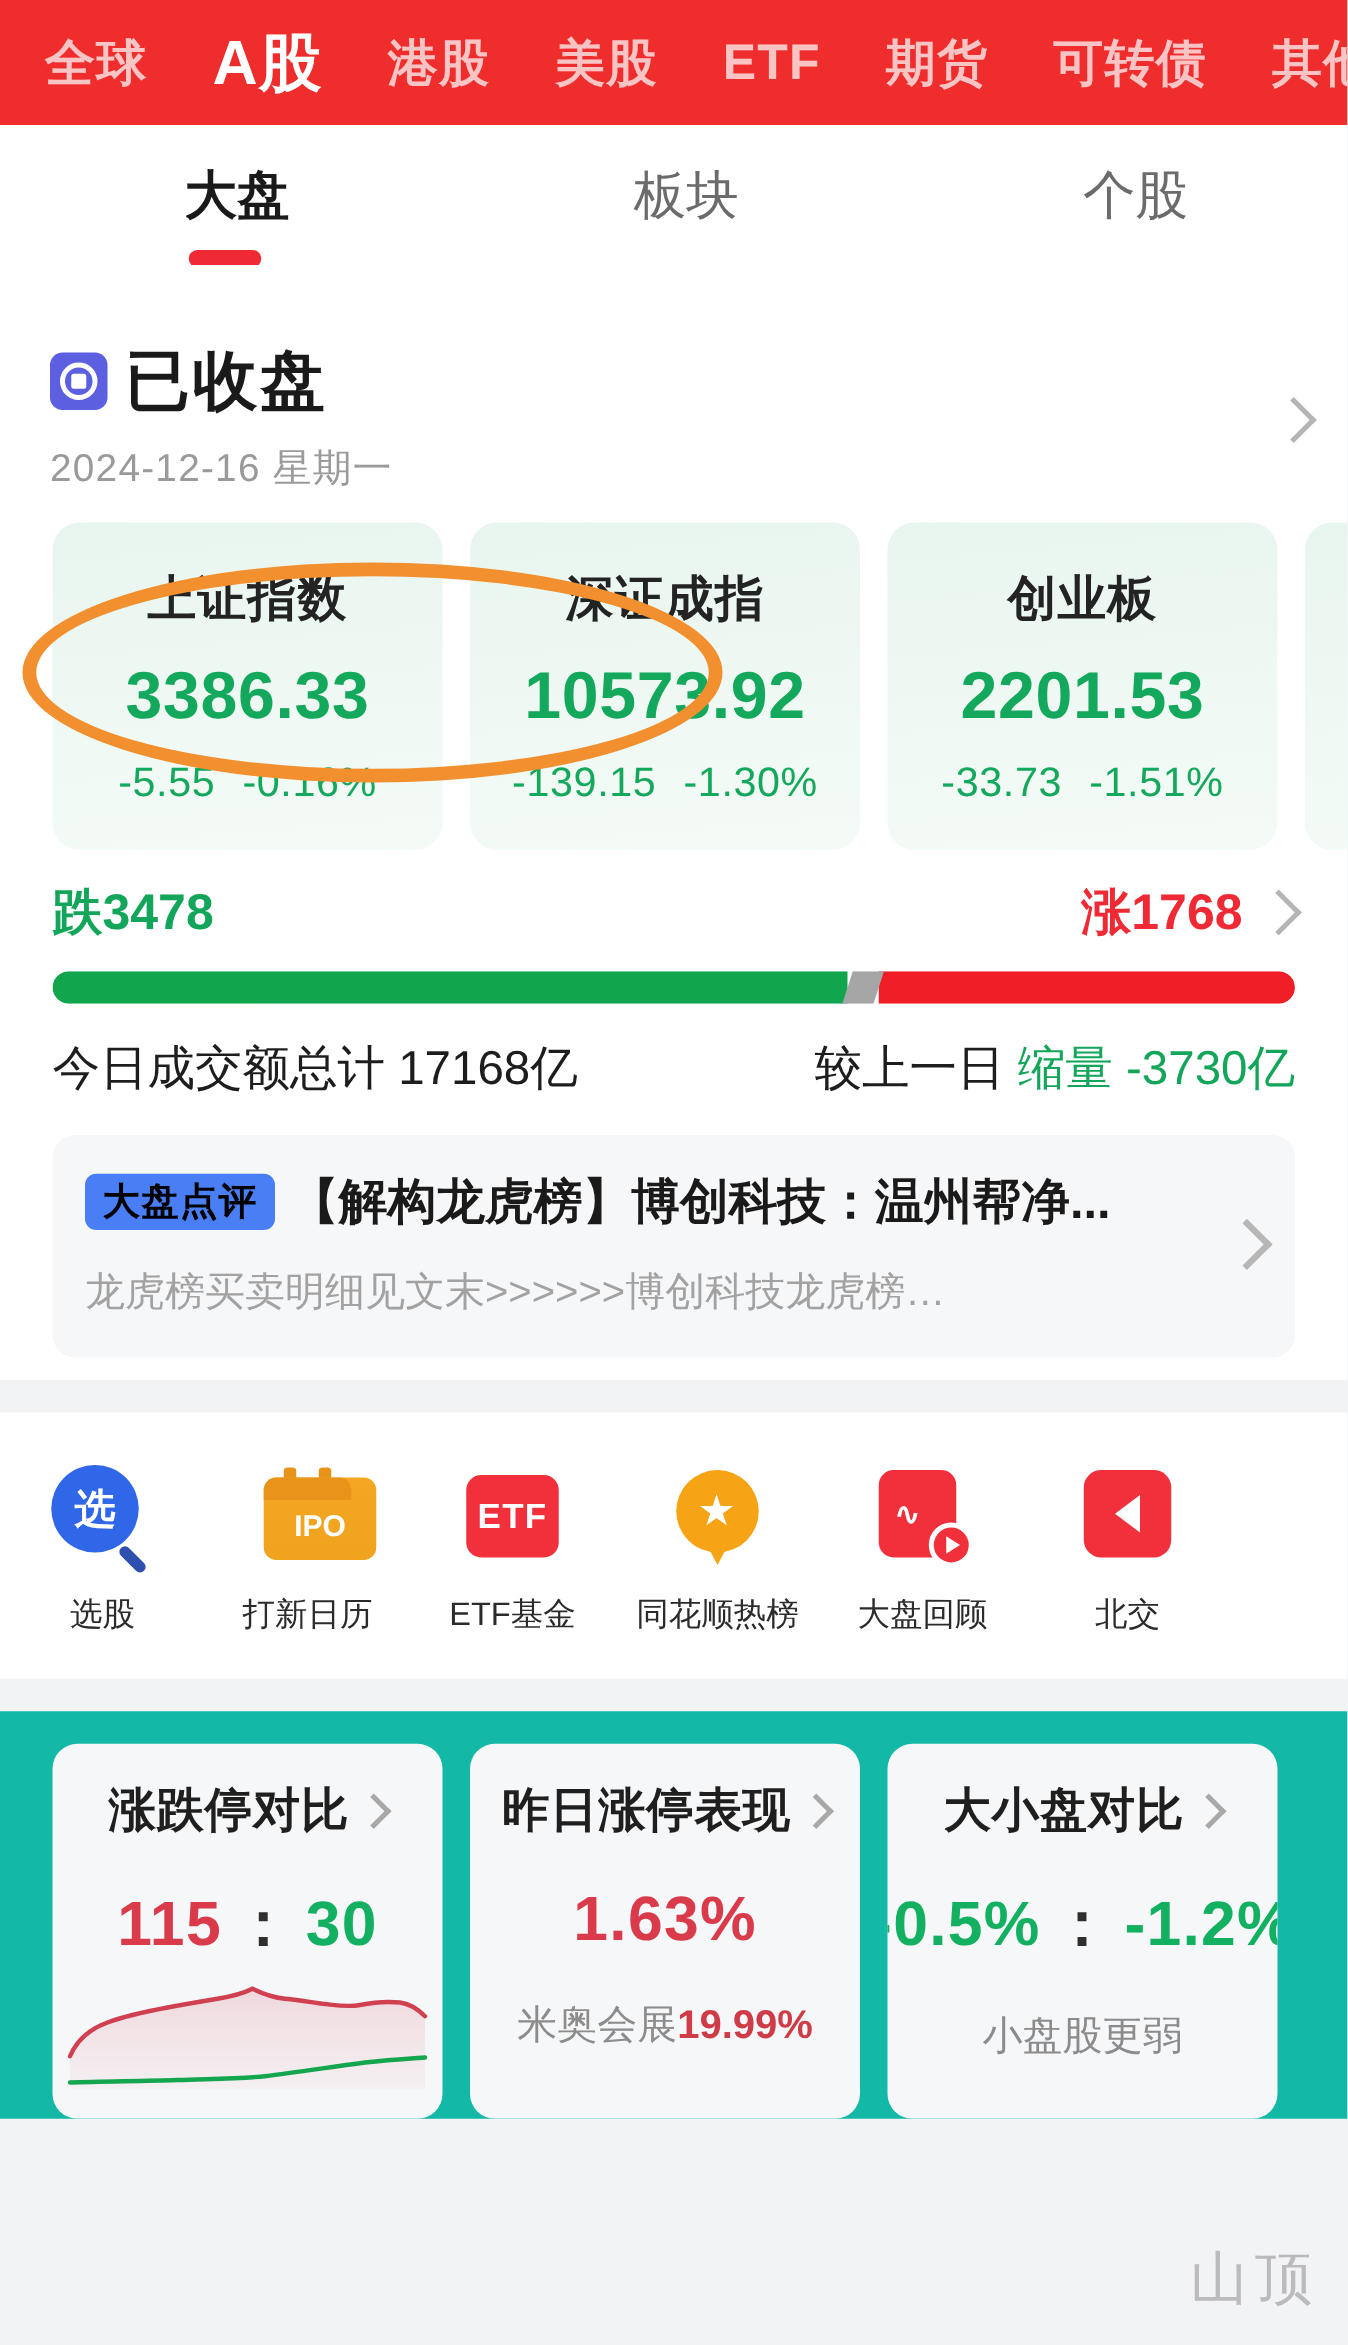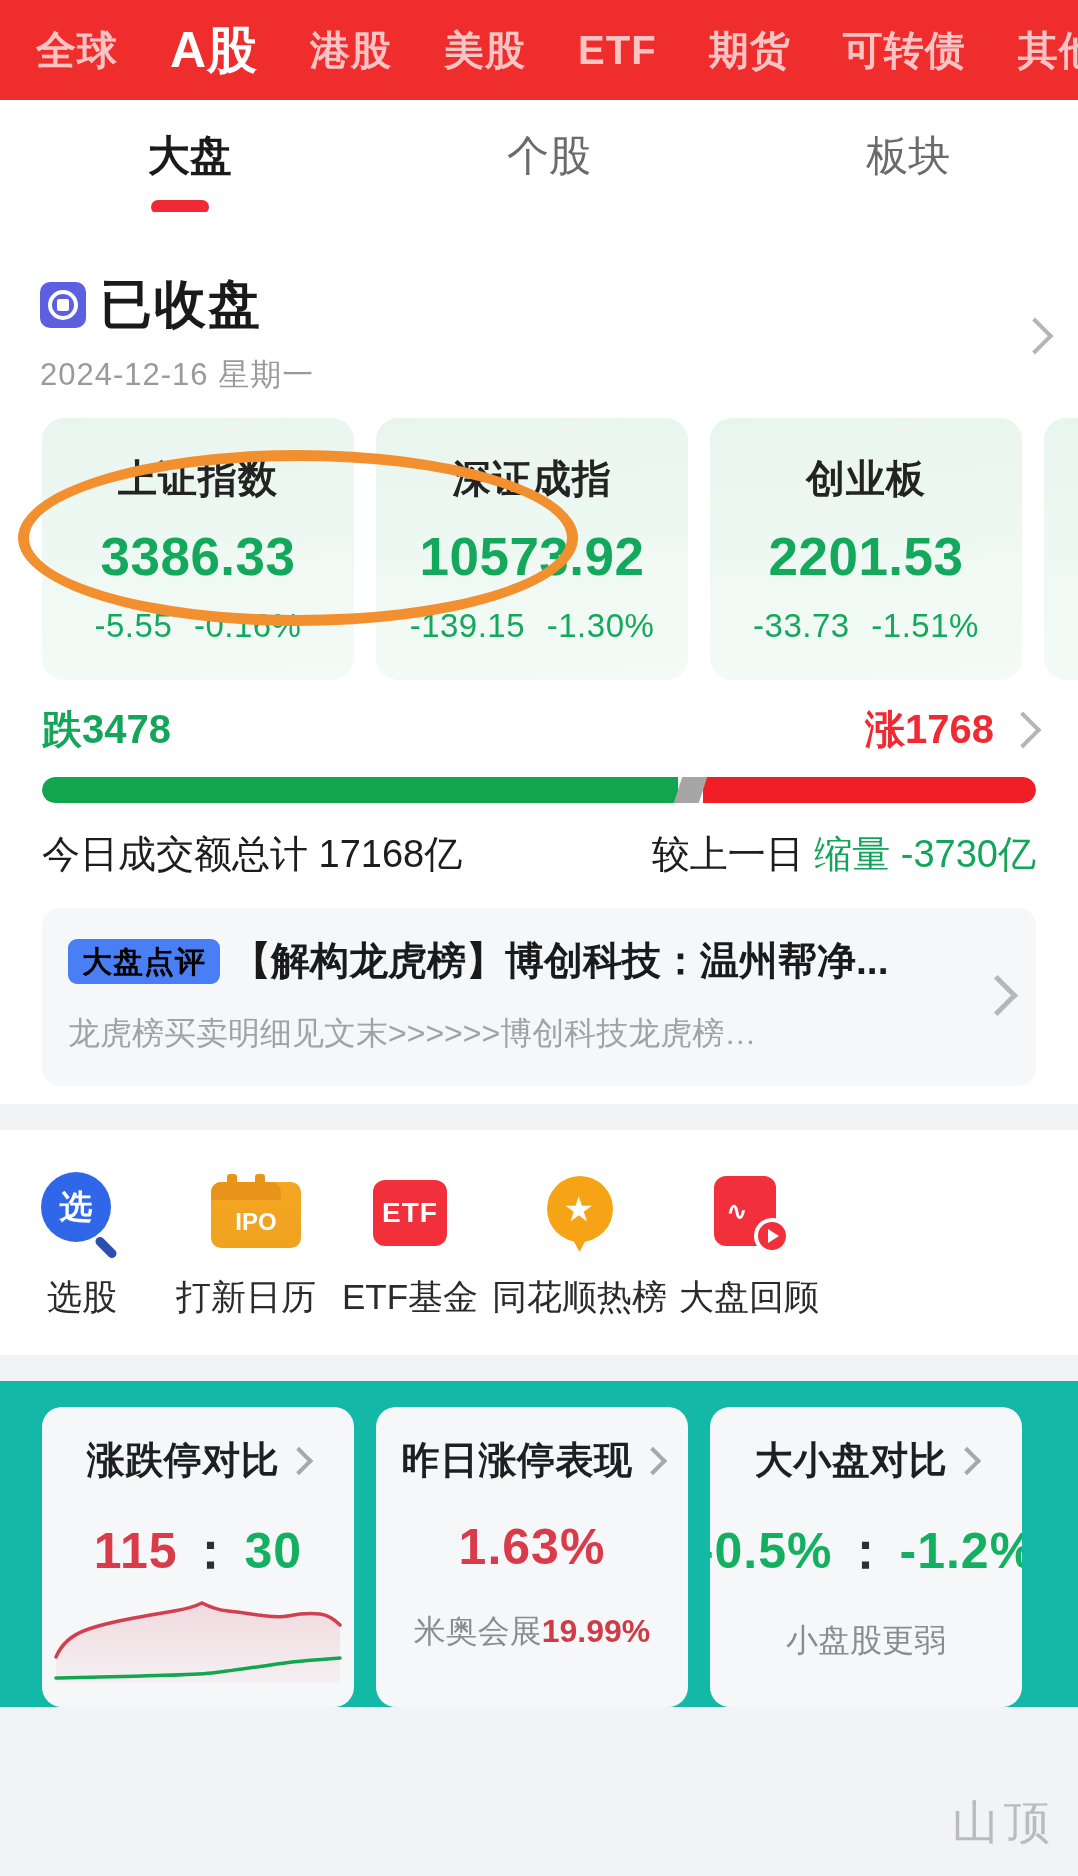--- a/index.html
+++ b/index.html
@@ -153,21 +153,21 @@
   }
   
   .shortcuts{
     background:#ffffff;margin-top:26px;padding:42px 0 34px 0;
     display:flex;overflow:hidden;
   }
   .sc{
     flex:0 0 164px;display:flex;flex-direction:column;align-items:center;
   }
   .sc-ic{width:82px;height:82px;position:relative;margin-bottom:20px;}
-  .sc-label{font-size:35px;color:#2b2b2b;white-space:nowrap;text-align:center;}
+  .sc-label{font-size:26px;color:#2b2b2b;white-space:nowrap;text-align:center;}
   
   .ic-pick .circ{
     position:absolute;left:0;top:0;width:70px;height:70px;border-radius:50%;
     background:#2f67e8;color:#fff;font-size:33px;font-weight:700;
     display:flex;align-items:center;justify-content:center;
   }
   .ic-pick .handle{
     position:absolute;right:4px;bottom:2px;width:26px;height:9px;
     background:#2f4fb0;border-radius:5px;transform:rotate(45deg);
   }
@@ -277,25 +277,25 @@
   <div class="nav-item">可转债</div>
   <div class="nav-item">其他</div>
 </div>
 
 <div class="subtabs">
   <div class="subtab active">
     <span>大盘</span>
     <span class="bar"></span>
   </div>
   <div class="subtab">
+    <span>板块</span>
+    
+  </div>
+  <div class="subtab">
     <span>个股</span>
-    
-  </div>
-  <div class="subtab">
-    <span>板块</span>
     
   </div>
 </div>
 
 <div class="panel">
 
   <div class="status-row">
     <div class="status-left">
       <div class="status-line">
         <span class="status-badge-icon">
@@ -411,20 +411,28 @@
   <div class="sc">
     <span class="sc-ic ic-play">
       <span class="body"></span>
       <span class="wave">∿</span>
       <span class="pc">
           <span class="pt"></span>
         </span>
     </span>
     <span class="sc-label">大盘回顾</span>
   </div>
+  <div class="sc">
+    <span class="sc-ic ic-north">
+      <span class="body">
+          <span class="ar"></span>
+        </span>
+    </span>
+    <span class="sc-label">北交</span>
+  </div>
 </div>
 
 <div class="bottom-wrap">
 
   <div class="bcard">
     <div class="bc-head">
       <span class="bc-title">涨跌停对比</span>
       <span class="bc-chev"></span>
     </div>
     <div class="bc-main">

